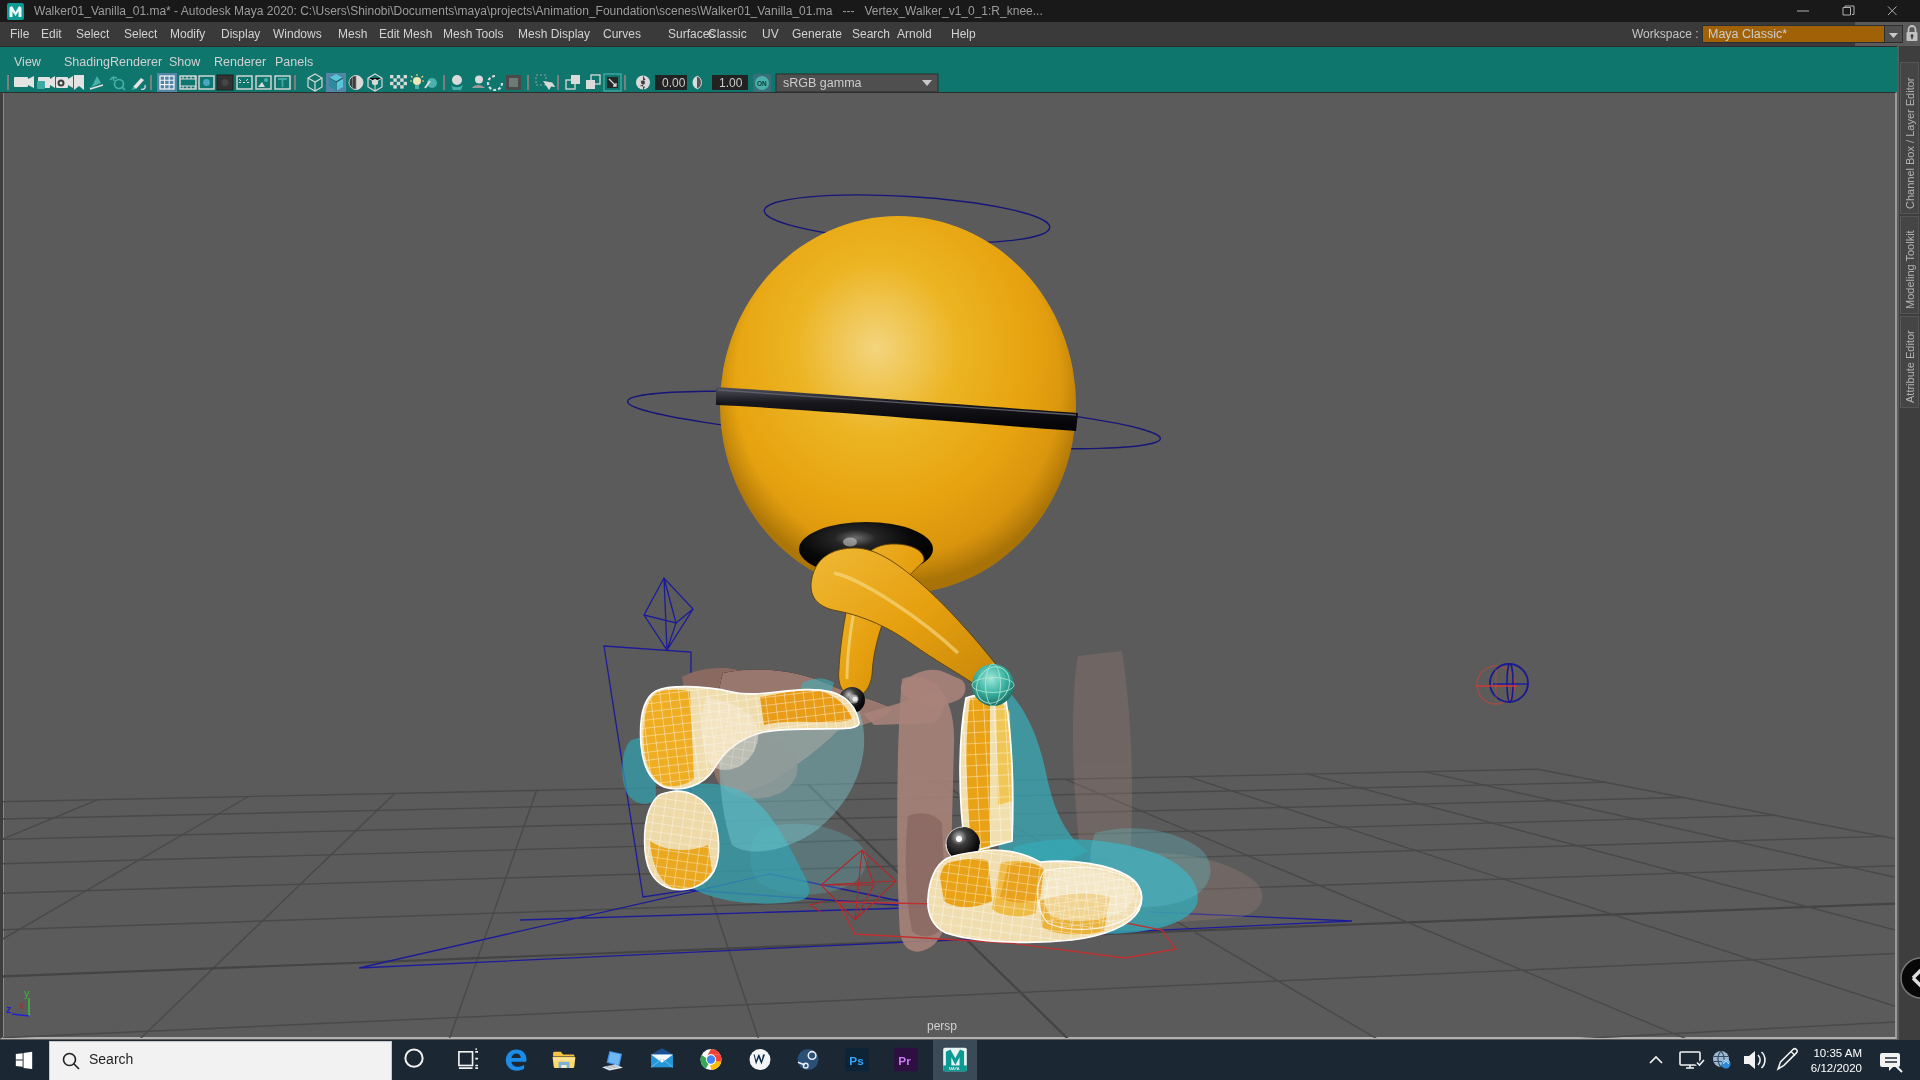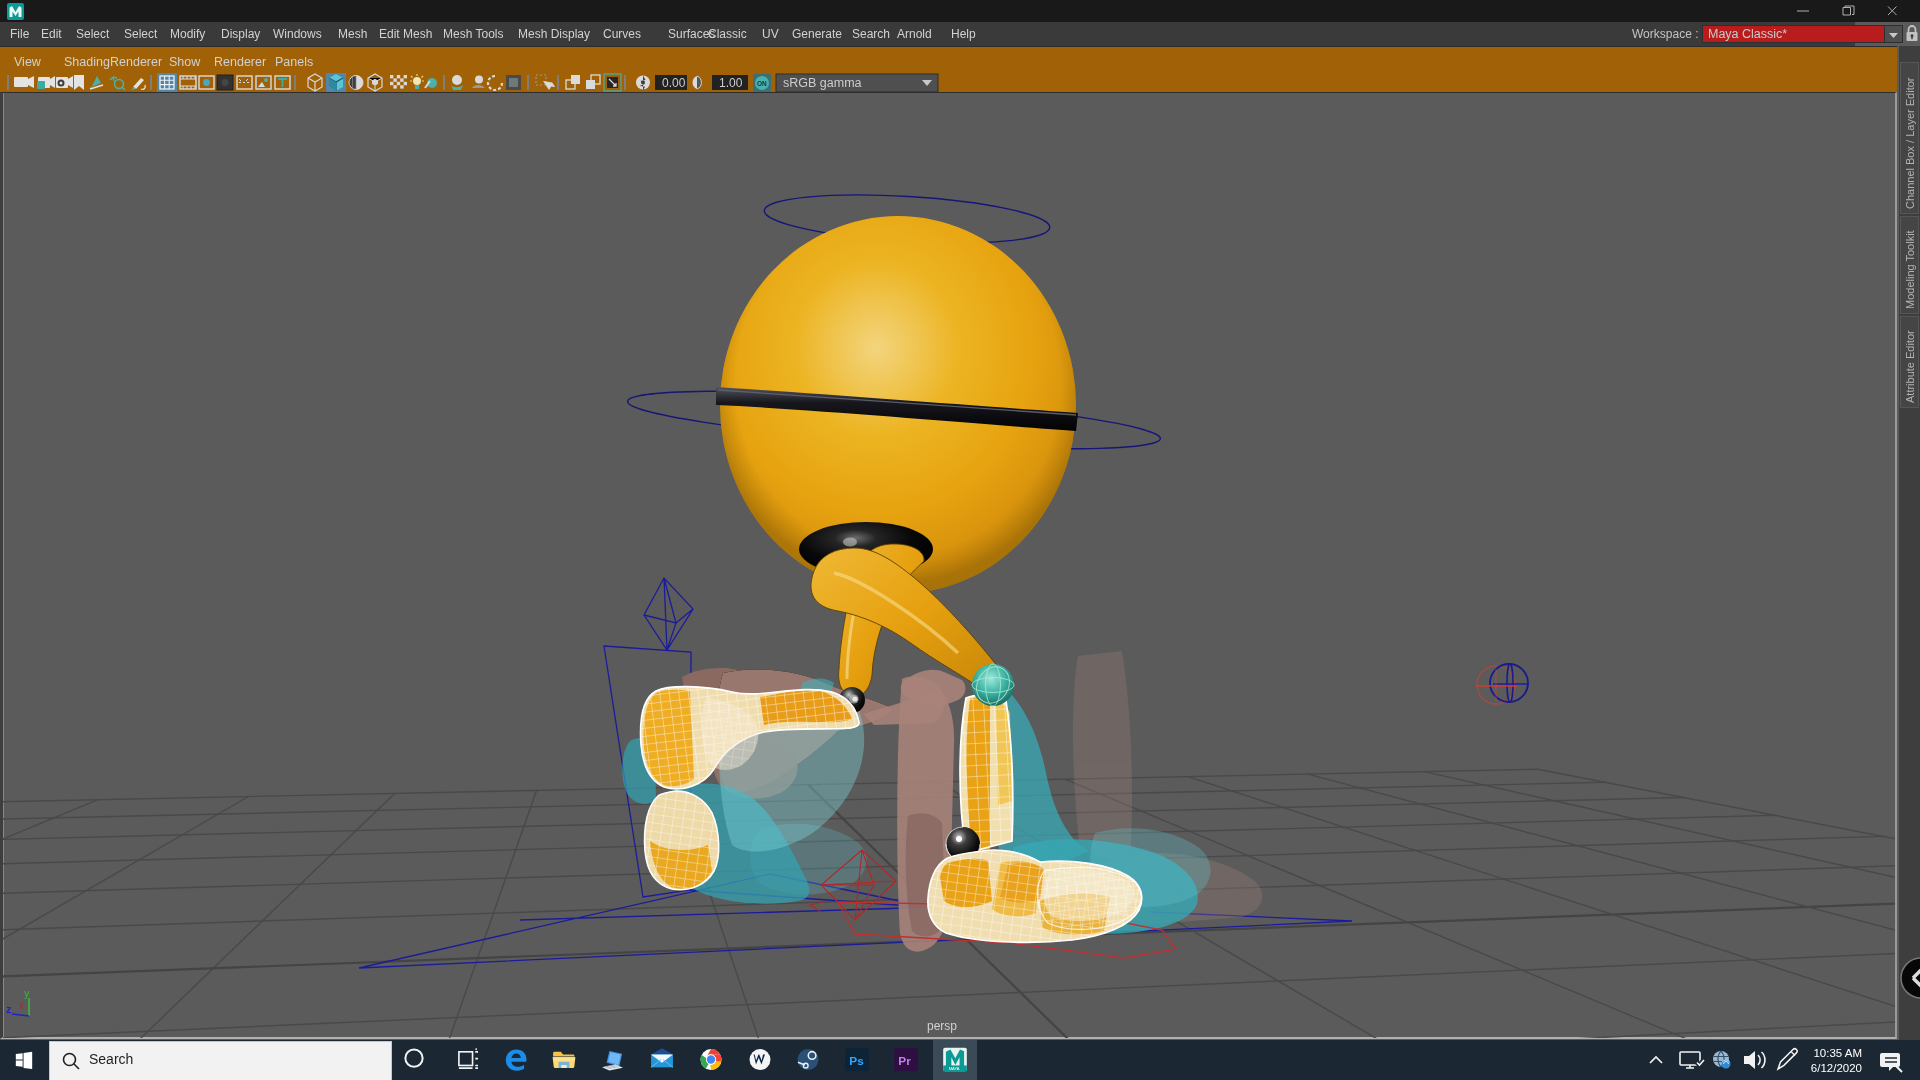--- a/index.html
+++ b/index.html
@@ -2,38 +2,39 @@
 <html><head><meta charset="utf-8">
 <style>
 *{margin:0;padding:0;box-sizing:border-box}
 html,body{width:1920px;height:1080px;overflow:hidden;background:#5b5b5b;font-family:"Liberation Sans",sans-serif}
 .abs{position:absolute}
 #titlebar{position:absolute;left:0;top:0;width:1920px;height:22px;background:#191919;color:#9c9c9c;font-size:12px}
 #titlebar .ttext{position:absolute;left:34px;top:4px;white-space:pre}
 #winbtns{position:absolute;right:0;top:0;height:22px;color:#b8b8b8}
 #menubar{position:absolute;left:0;top:22px;width:1855px;height:24px;background:#3a3a3a;color:#d2d2d2;font-size:12px}
 #menubar span{position:absolute;top:5px}
-#panelchrome{position:absolute;left:0;top:46px;width:1897px;height:46px;background:#a16207;border-top:1px solid #2c2c2c}
+#panelchrome{position:absolute;left:0;top:46px;width:1897px;height:46px;background:#0f766e;border-top:1px solid #2c2c2c}
 #panelmenu{position:absolute;left:0;top:6px;width:100%;height:20px;color:#d0d0d0;font-size:12.5px}
 #panelmenu span{position:absolute;top:2px}
 #viewport{position:absolute;left:0px;top:92px;width:1897px;height:947px;background:#5b5b5b;border-left:3px solid #3e3e3e;border-right:2px solid #9a9a9a;border-bottom:2px solid #b0b0b0;border-top:1px solid #2e2e2e}
 #rightstrip{position:absolute;left:1899px;top:46px;width:21px;height:994px;background:#3e3e3e}
 .vtab{position:absolute;left:1px;width:19px;background:#454545;border:1px solid #555;border-left:1px solid #5a5a5a}
 .vtab div{position:absolute;left:3px;color:#b4b4b4;font-size:11px;white-space:nowrap;transform:rotate(-90deg);transform-origin:0 0}
 #taskbar{position:absolute;left:0;top:1040px;width:1920px;height:40px;background:#1b2833}
 .tbico{position:absolute;top:0;width:44px;height:40px}
 #searchbox{position:absolute;left:49px;top:1041px;width:343px;height:54px;background:#f2f2f2;border:1px solid #c8c8c8;color:#1f1f1f;font-size:14px}
 #clock{position:absolute;right:58px;top:1046px;color:#ffffff;font-size:11.5px;text-align:right;line-height:15px}
 </style></head>
 <body>
 <div id="titlebar">
  <svg class="abs" style="left:7px;top:3px" width="17" height="17" viewBox="0 0 17 17">
       <rect x="0" y="0" width="17" height="17" rx="2" fill="#0d9a94"></rect>
       <path d="M2.5 14V4.5L5 3l3.5 6L12 3l2.5 1.5V14h-3V8.5L8.5 13 5.5 8.5V14z" fill="#eafaf8"></path>
     </svg>
+ <span class="ttext">Walker01_Vanilla_01.ma* - Autodesk Maya 2020: C:\Users\Shinobi\Documents\maya\projects\Animation_Foundation\scenes\Walker01_Vanilla_01.ma   ---   Vertex_Walker_v1_0_1:R_knee...</span>
  <svg id="winbtns" style="position:absolute;left:1780px;top:0" width="140" height="22" viewBox="0 0 140 22">
    <path d="M17 11h12" stroke="#b0b0b0" stroke-width="1"></path>
    <path d="M63 7.5h7.5V15H63zM65 7.5V6h9v8.5h-2" stroke="#b0b0b0" stroke-width="1" fill="none"></path>
    <path d="M108 6.5l8.5 8.5m0-8.5L108 15" stroke="#b0b0b0" stroke-width="1"></path>
  </svg>
 </div>
 <div id="menubar">
  <span style="left:10px">File</span>
     <span style="left:41px">Edit</span>
     <span style="left:76px">Select</span>
@@ -47,21 +48,21 @@
     <span style="left:518px">Mesh Display</span>
     <span style="left:603px">Curves</span>
     <span style="left:668px">Surfaces</span>
     <span style="left:708px">Classic</span>
     <span style="left:762px">UV</span>
     <span style="left:792px">Generate</span>
     <span style="left:852px">Search</span>
     <span style="left:897px">Arnold</span>
     <span style="left:951px">Help</span>
  <span style="left:1632px;color:#c4c4c4">Workspace :</span>
- <div class="abs" style="left:1702px;top:3px;width:183px;height:18px;background:#b91c1c;border:1px solid #2e2e2e;color:#cccccc;font-size:12.5px">
+ <div class="abs" style="left:1702px;top:3px;width:183px;height:18px;background:#a16207;border:1px solid #2e2e2e;color:#cccccc;font-size:12.5px">
       <span style="position:absolute;left:5px;top:1px">Maya Classic*</span>
     </div>
  <div class="abs" style="left:1884px;top:3px;width:19px;height:18px;background:#4f4f4f;border:1px solid #2e2e2e"><svg width="17" height="16">
         <path d="M4 7l4.5 5L13 7z" fill="#c8c8c8"></path>
       </svg></div>
  <svg class="abs" style="left:1905px;top:2px" width="14" height="19" viewBox="0 0 14 19">
       <path d="M3.5 8V5.5a3.5 3.5 0 017 0V8" stroke="#c2c2c2" stroke-width="1.8" fill="none"></path>
       <rect x="1.5" y="8" width="11" height="9" rx="1" fill="#c2c2c2"></rect>
       <circle cx="7" cy="11.7" r="1.5" fill="#3a3a3a"></circle>
       <rect x="6.3" y="12.2" width="1.4" height="3" fill="#3a3a3a"></rect>

